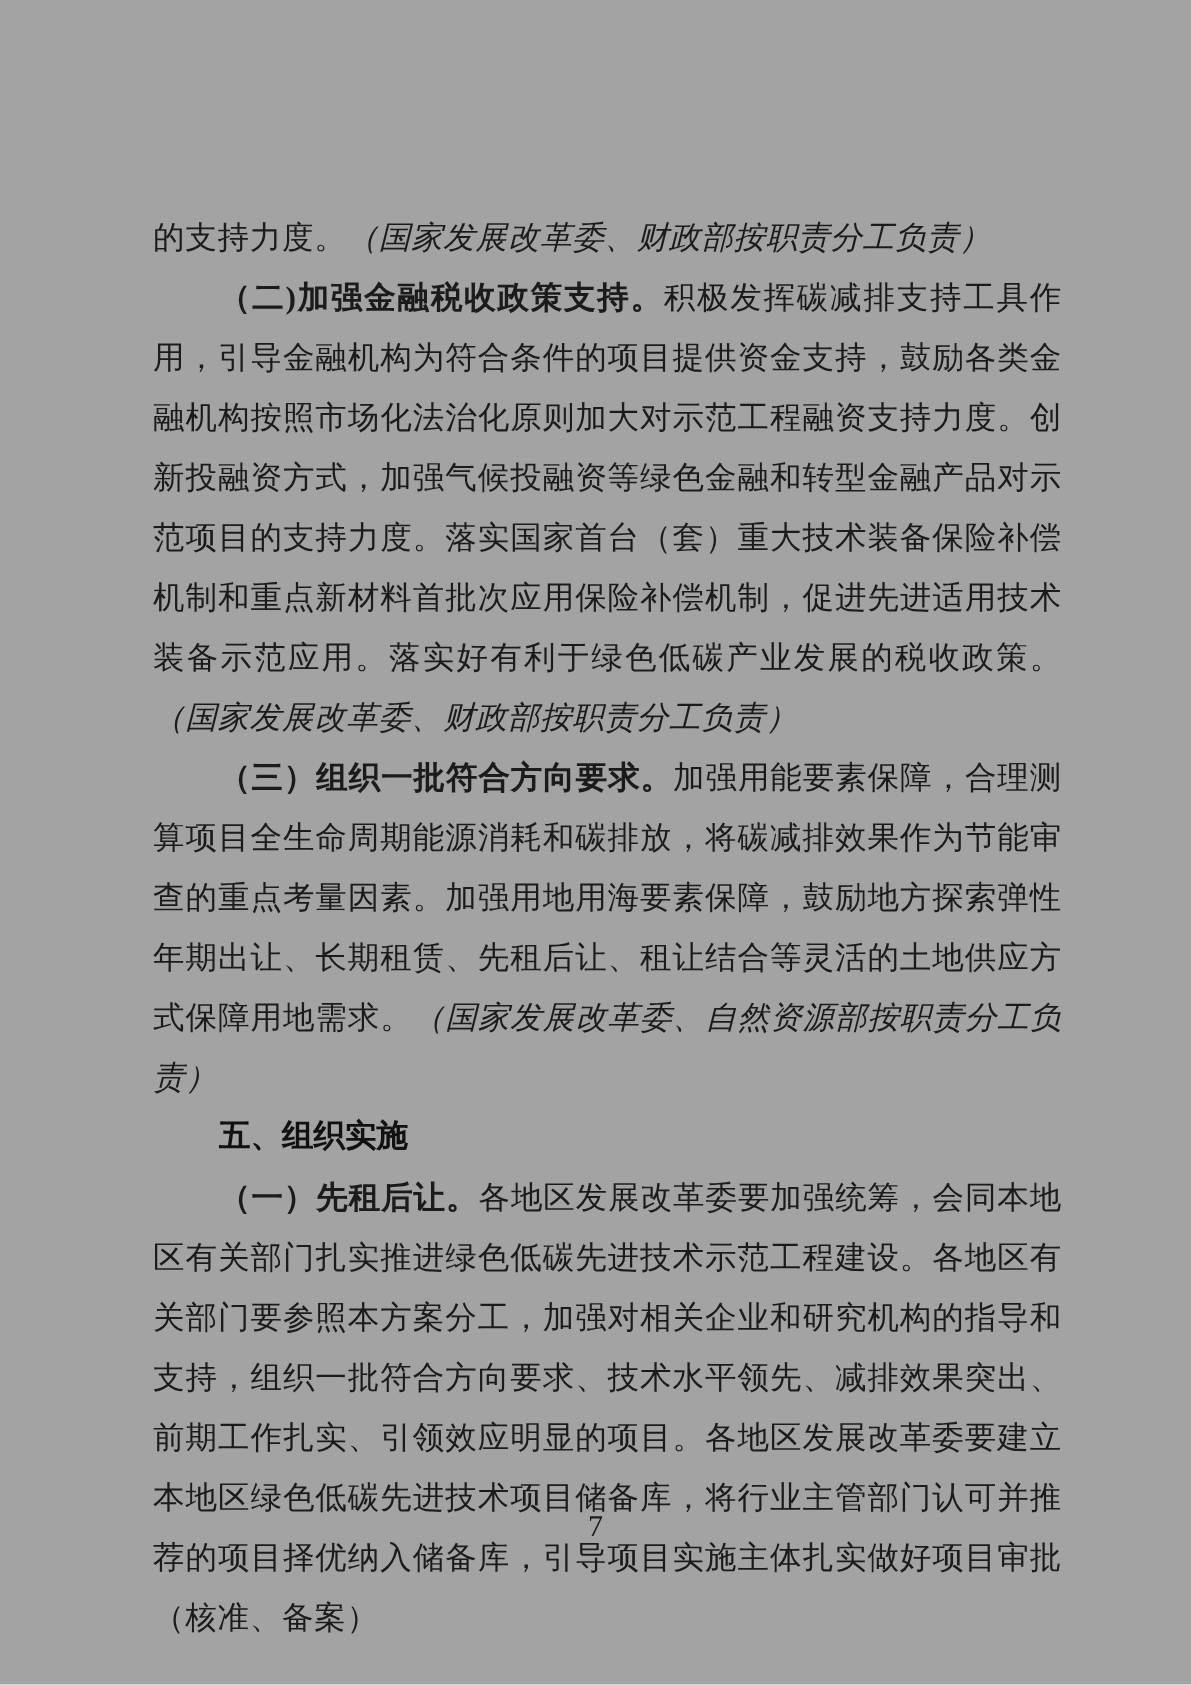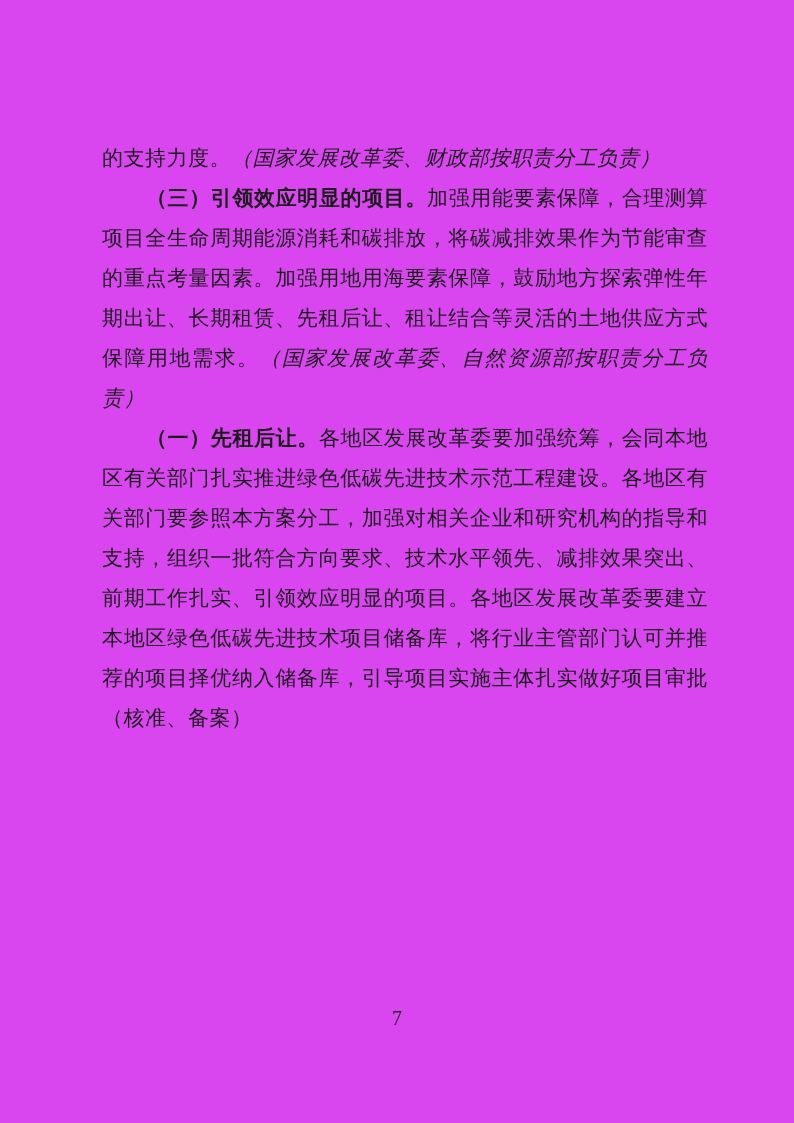--- a/index.html
+++ b/index.html
@@ -4,21 +4,21 @@
 <style>
   html, body {
     margin: 0;
     padding: 0;
     background: #ffffff;
   }
   .page {
     position: relative;
     width: 794px;
     height: 1123px;
-    background: #d946ef;
+    background: #a3a3a3;
     box-sizing: border-box;
     padding: 138px 86px 0 102px;
     overflow: hidden;
     font-family: "Liberation Serif", "DejaVu Serif", serif;
     color: #1b1b1b;
   }
   .content {
     width: 100%;
   }
   p.para {
@@ -61,22 +61,24 @@
   }
 </style>
 </head>
 <body>
 
 <div class="page">
   <div class="content">
 
     <p class="para"><span>的支持力度。</span><span class="attribution">（国家发展改革委、财政部按职责分工负责）</span></p>
 
+    <p class="para indent"><span class="lead">（二)加强金融税收政策支持。</span><span>积极发挥碳减排支持工具作用，引导金融机构为符合条件的项目提供资金支持，鼓励各类金融机构按照市场化法治化原则加大对示范工程融资支持力度。创新投融资方式，加强气候投融资等绿色金融和转型金融产品对示范项目的支持力度。落实国家首台（套）重大技术装备保险补偿机制和重点新材料首批次应用保险补偿机制，促进先进适用技术装备示范应用。落实好有利于绿色低碳产业发展的税收政策。</span><span class="attribution">（国家发展改革委、财政部按职责分工负责）</span></p>
 
-    <p class="para indent"><span class="lead">（三）引领效应明显的项目。</span><span>加强用能要素保障，合理测算项目全生命周期能源消耗和碳排放，将碳减排效果作为节能审查的重点考量因素。加强用地用海要素保障，鼓励地方探索弹性年期出让、长期租赁、先租后让、租让结合等灵活的土地供应方式保障用地需求。</span><span class="attribution">（国家发展改革委、自然资源部按职责分工负责）</span></p>
+    <p class="para indent"><span class="lead">（三）组织一批符合方向要求。</span><span>加强用能要素保障，合理测算项目全生命周期能源消耗和碳排放，将碳减排效果作为节能审查的重点考量因素。加强用地用海要素保障，鼓励地方探索弹性年期出让、长期租赁、先租后让、租让结合等灵活的土地供应方式保障用地需求。</span><span class="attribution">（国家发展改革委、自然资源部按职责分工负责）</span></p>
 
+    <h2 class="section-heading">五、组织实施</h2>
 
     <p class="para indent"><span class="lead">（一）先租后让。</span><span>各地区发展改革委要加强统筹，会同本地区有关部门扎实推进绿色低碳先进技术示范工程建设。各地区有关部门要参照本方案分工，加强对相关企业和研究机构的指导和支持，组织一批符合方向要求、技术水平领先、减排效果突出、前期工作扎实、引领效应明显的项目。各地区发展改革委要建立本地区绿色低碳先进技术项目储备库，将行业主管部门认可并推荐的项目择优纳入储备库，引导项目实施主体扎实做好项目审批（核准、备案）</span></p>
 
   </div>
 
   <div class="page-number">7</div>
 </div>
 
 </body></html>

